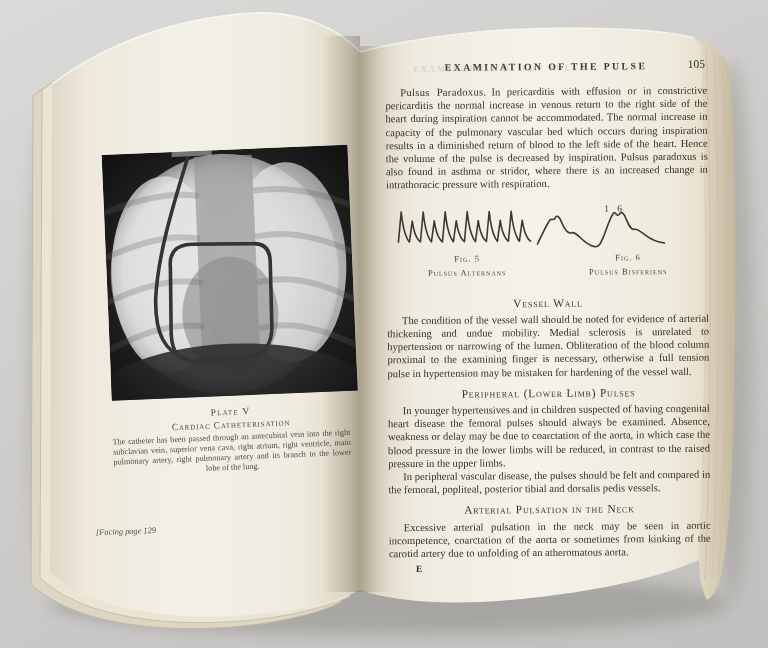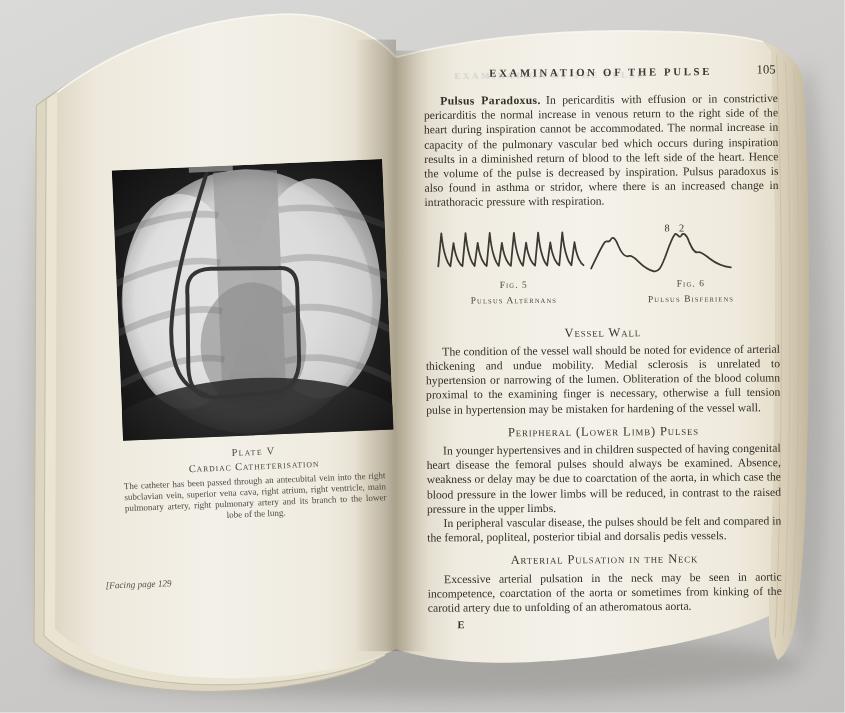--- a/index.html
+++ b/index.html
@@ -27,21 +27,21 @@
                  transform:rotate(-0.45deg);transform-origin:50% 0;
                  color:#332f28;font-size:10.6px;line-height:13.2px;}
   .runhead{position:relative;height:15px;}
   .runhead .title{display:block;text-align:center;font-weight:bold;font-size:9.8px;
                   letter-spacing:2.4px;color:#3b372f;}
   .runhead .ghost{position:absolute;left:28px;top:2px;font-size:8.5px;letter-spacing:2px;
                   color:rgba(105,115,145,0.22);filter:blur(0.7px);font-weight:bold;}
   .runhead .pagenum{position:absolute;right:2px;top:-1px;font-size:11.5px;color:#332f28;}
   p.body{margin:0;text-align:justify;text-indent:15px;hyphens:none;}
   p.first{margin-top:10px;}
-  .lead{font-weight:bold;letter-spacing:0.3px;margin-right:5px;}
+  .lead{font-weight:normal;letter-spacing:0.3px;margin-right:5px;}
   .figure{position:relative;margin-top:5px;height:86px;}
   .figure svg{display:block;margin:12px 0 0 10px;}
   .peak-marker{position:absolute;left:218px;top:0;font-size:9.5px;letter-spacing:3px;
                color:#3a362f;}
   .figrow{display:flex;margin-top:1px;}
   .figcell{width:50%;text-align:center;}
   .figno{font-variant:small-caps;font-size:8.6px;letter-spacing:1px;color:#4a463e;}
   .figcap{font-variant:small-caps;font-size:8.6px;letter-spacing:1px;color:#4a463e;margin-top:1px;}
   .shead{text-align:center;font-variant:small-caps;font-size:11.4px;font-weight:400;
          letter-spacing:0.8px;margin:8px 0 3px;color:#3a362f;}
@@ -166,21 +166,21 @@
   <div class="right-content">
     <div class="runhead">
       <span class="ghost">EXAMINATION OF THE PULSE</span>
       <span class="title">EXAMINATION OF THE PULSE</span>
       <span class="pagenum">105</span>
     </div>
 
     <p class="body first"><span class="lead">Pulsus Paradoxus.</span><span>In pericarditis with effusion or in constrictive pericarditis the normal increase in venous return to the right side of the heart during inspiration cannot be accommodated. The normal increase in capacity of the pulmonary vascular bed which occurs during inspiration results in a diminished return of blood to the left side of the heart. Hence the volume of the pulse is decreased by inspiration. Pulsus paradoxus is also found in asthma or stridor, where there is an increased change in intrathoracic pressure with respiration.</span></p>
 
     <div class="figure">
-      <span class="peak-marker">8 2</span>
+      <span class="peak-marker">1 6</span>
       <svg width="270" height="48" viewBox="0 0 270 48">
         <g stroke="#3c3833" stroke-width="1.6" fill="none" stroke-linejoin="round" stroke-linecap="round">
           <path d="M2,38 L5,8 C6,19 8,29 11,35 L13,38 L16,17 C17,25 19,32 22,36 L24,38 L27,8 C28,19 30,29 33,35 L35,38 L38,17 C39,25 41,32 44,36 L46,38 L49,8 C50,19 52,29 55,35 L57,38 L60,17 C61,25 63,32 66,36 L68,38 L71,8 C72,19 74,29 77,35 L79,38 L82,17 C83,25 85,32 88,36 L90,38 L93,8 C94,19 96,29 99,35 L101,38 L104,17 C105,25 107,32 110,36 L112,38 L115,8 C116,19 118,29 121,35 L123,38 L126,17 C127,25 129,32 132,36 L134,38"></path>
           <path d="M141,41 C145,33 149,24 153,18 C155,14 157,19 159,15 C161,11 164,15 166,21 C169,28 172,31 175,30 C178,29 181,32 184,35 C189,40 194,43 198,44 C203,45 205,39 208,32 C211,24 214,15 217,11 C219,8 221,15 223,12 C225,8 228,11 230,17 C233,24 235,28 238,27 C241,26 245,30 249,33 C254,37 260,40 268,41"></path>
         </g>
       </svg>
       <div class="figrow">
         <div class="figcell">
           <div class="figno">Fig. 5</div>
           <div class="figcap">Pulsus Alternans</div>

